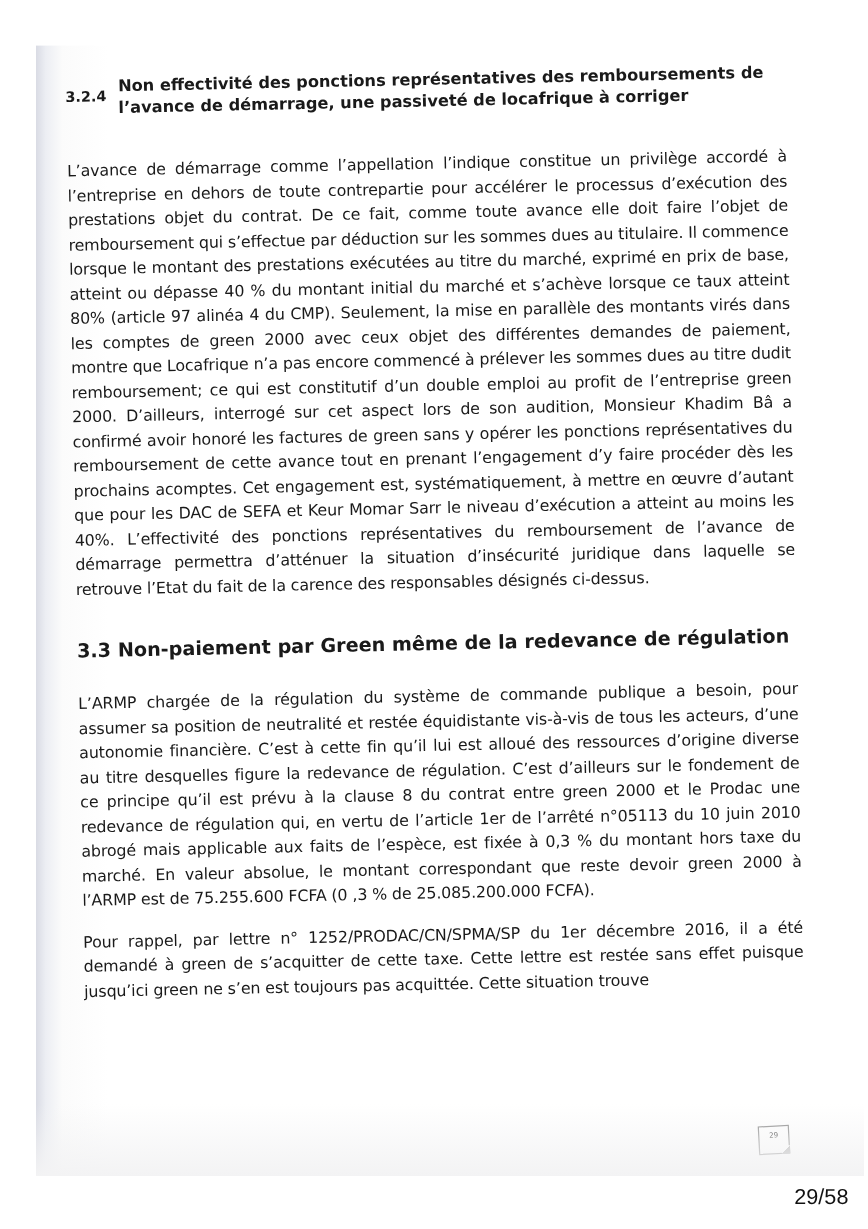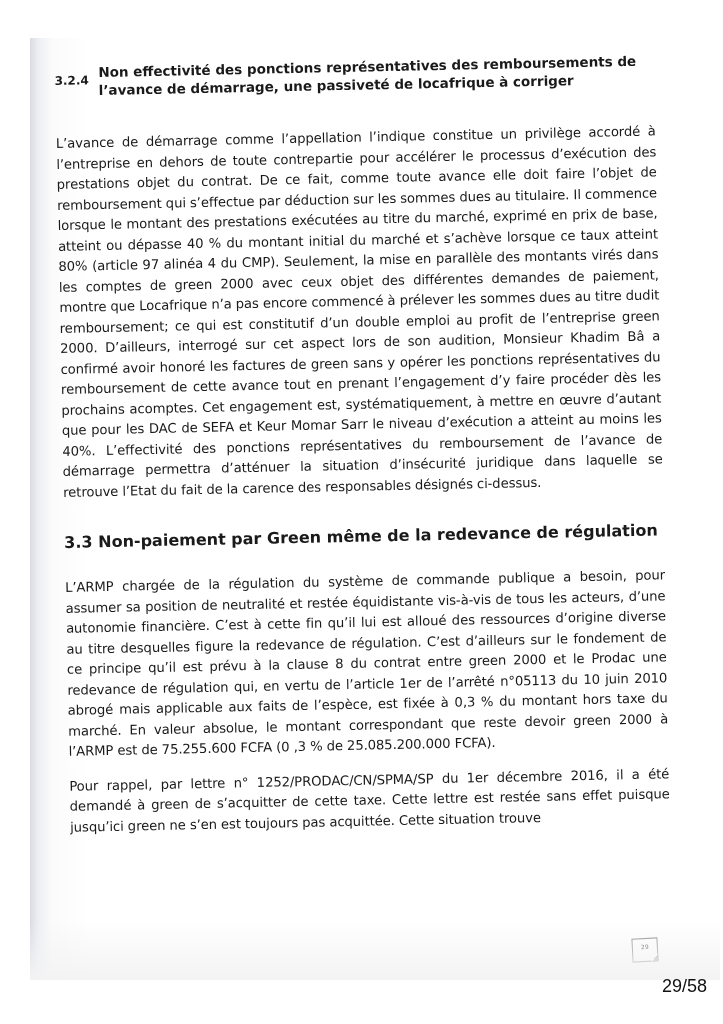--- a/index.html
+++ b/index.html
@@ -35,21 +35,21 @@
     .pagebox {
       position: absolute; left: 602px; top: 900px; width: 24px; height: 22px;
       border: 1px solid #888; background: #fff; font-size: 6px; text-align: center; line-height: 16px;
       color: #333; transform: rotate(-3deg);
     }
     .pagebox::after {
       content: ""; position: absolute; right: -1px; bottom: -1px; width: 7px; height: 7px;
       background: linear-gradient(135deg, #fff 50%, #aaa 50%);
     }
     .viewer-page-num {
-      position: absolute; right: 16px; bottom: 27px;
+      position: absolute; right: 16px; bottom: 16px;
       font-family: "Liberation Sans", sans-serif; font-size: 18px; color: #111;
     }
   </style>
 </head>
 <body>
 
 <div class="scan">
   <div class="page-content">
     <div class="h324">
       <span class="num">3.2.4</span>

